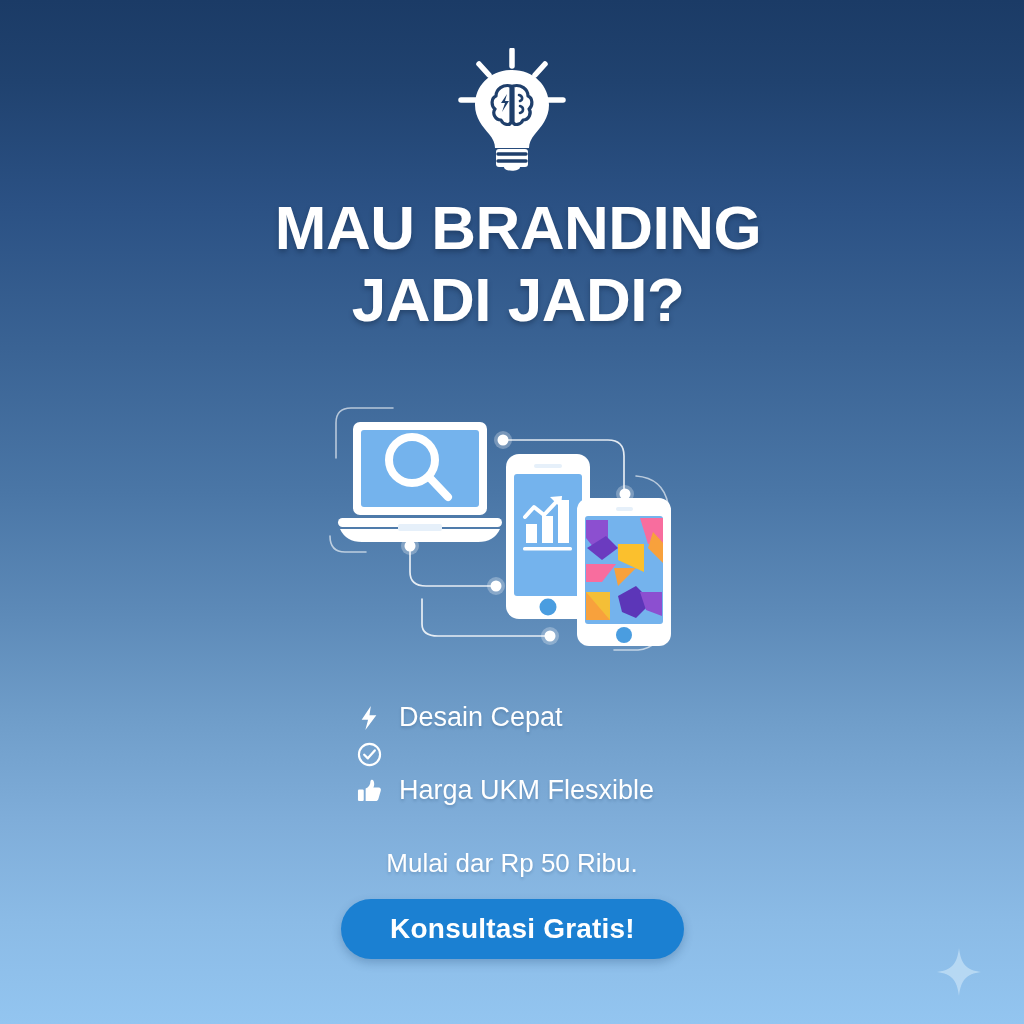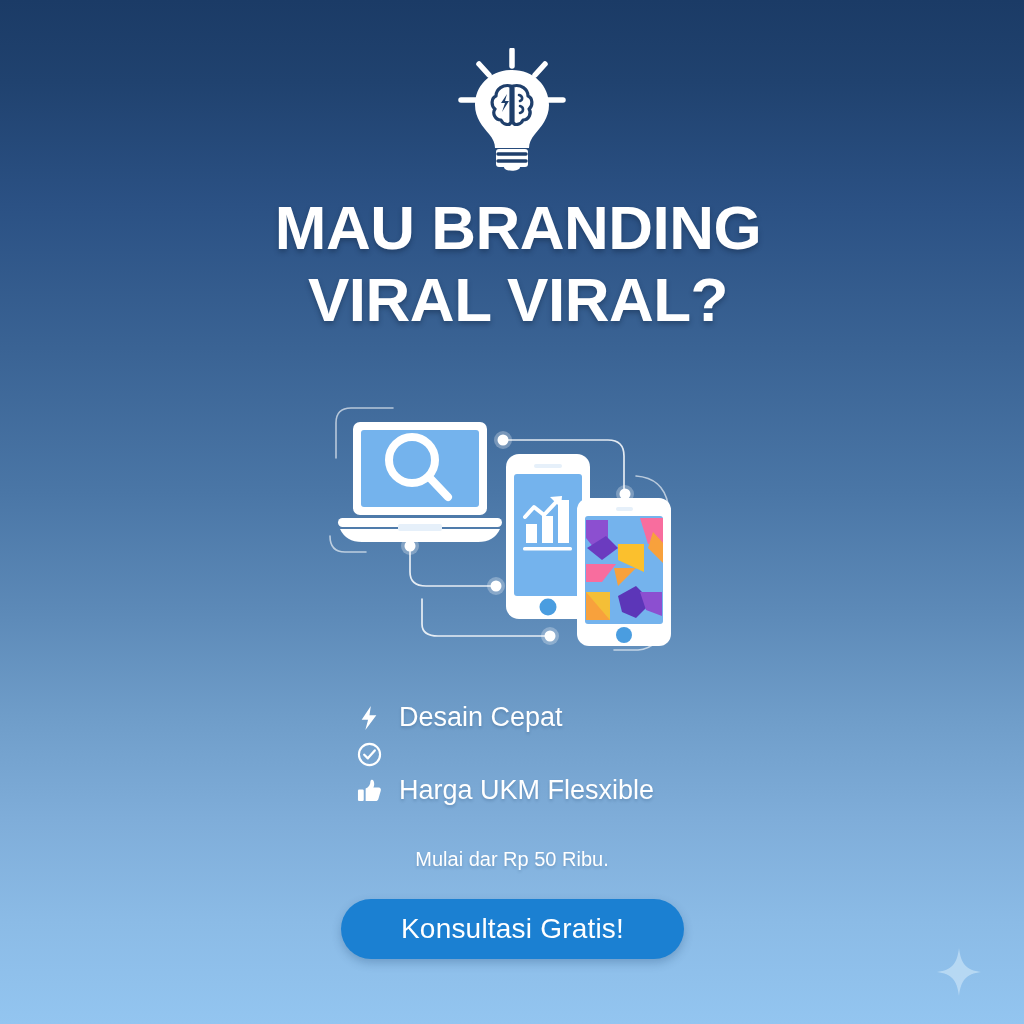--- a/index.html
+++ b/index.html
@@ -49,31 +49,31 @@
     width:312px; color:#ffffff;
     font-size:27px; font-weight:500;
     text-shadow:0 2px 3px rgba(20,50,85,0.22);
   }
   .feat .ic { width:26px; height:30px; flex:0 0 26px; display:flex; align-items:center; justify-content:center; }
 
   
   #price {
     position:absolute; left:0; top:848px; width:1024px;
     text-align:center; color:#ffffff;
-    font-size:20px; font-weight:500;
+    font-size:26px; font-weight:500;
     text-shadow:0 2px 3px rgba(20,50,85,0.2);
   }
 
   
   #cta {
     position:absolute; left:341px; top:899px;
     width:343px; height:60px; border:none; cursor:pointer;
     border-radius:30px; background:#1b80d2;
     color:#ffffff; font-family:"Liberation Sans", sans-serif;
-    font-size:28px; font-weight:normal; letter-spacing:0.2px;
+    font-size:28px; font-weight:bold; letter-spacing:0.2px;
     box-shadow:0 4px 10px rgba(14,55,100,0.25);
   }
 
   
   #sparkle { position:absolute; left:935px; top:946px; width:48px; height:52px; }
 </style>
 </head>
 <body>
 
 <div id="poster">
@@ -104,21 +104,21 @@
       <path d="M50 46 L44 55 L48 55 L45 64 L52 53 L48 53 Z" fill="#1f3f6b"></path>
       <g stroke="#1f3f6b" stroke-width="2.6" stroke-linecap="round" fill="none">
         <path d="M62 47 C66 48 66 52 63 53"></path>
         <path d="M63 58 C67 59 67 64 63 65"></path>
       </g>
     </svg>
   </div>
 
   <h1 id="headline">
     <span class="ln">MAU BRANDING</span>
-    <span class="ln">VIRAL VIRAL?</span>
+    <span class="ln">JADI JADI?</span>
   </h1>
 
   <div id="illus">
     <svg viewBox="0 0 386 280" width="386" height="280">
 
       <g fill="none" stroke="#ffffff" stroke-width="1.6" opacity="0.62" stroke-linecap="round">
         <path d="M75 12 L33 12 Q18 12 18 27 L18 62"></path>
         <path d="M12 140 Q12 156 27 156 L48 156"></path>
         <path d="M318 80 Q345 82 350 108 L350 140"></path>
         <path d="M342 230 Q342 252 320 254 L296 254"></path>

